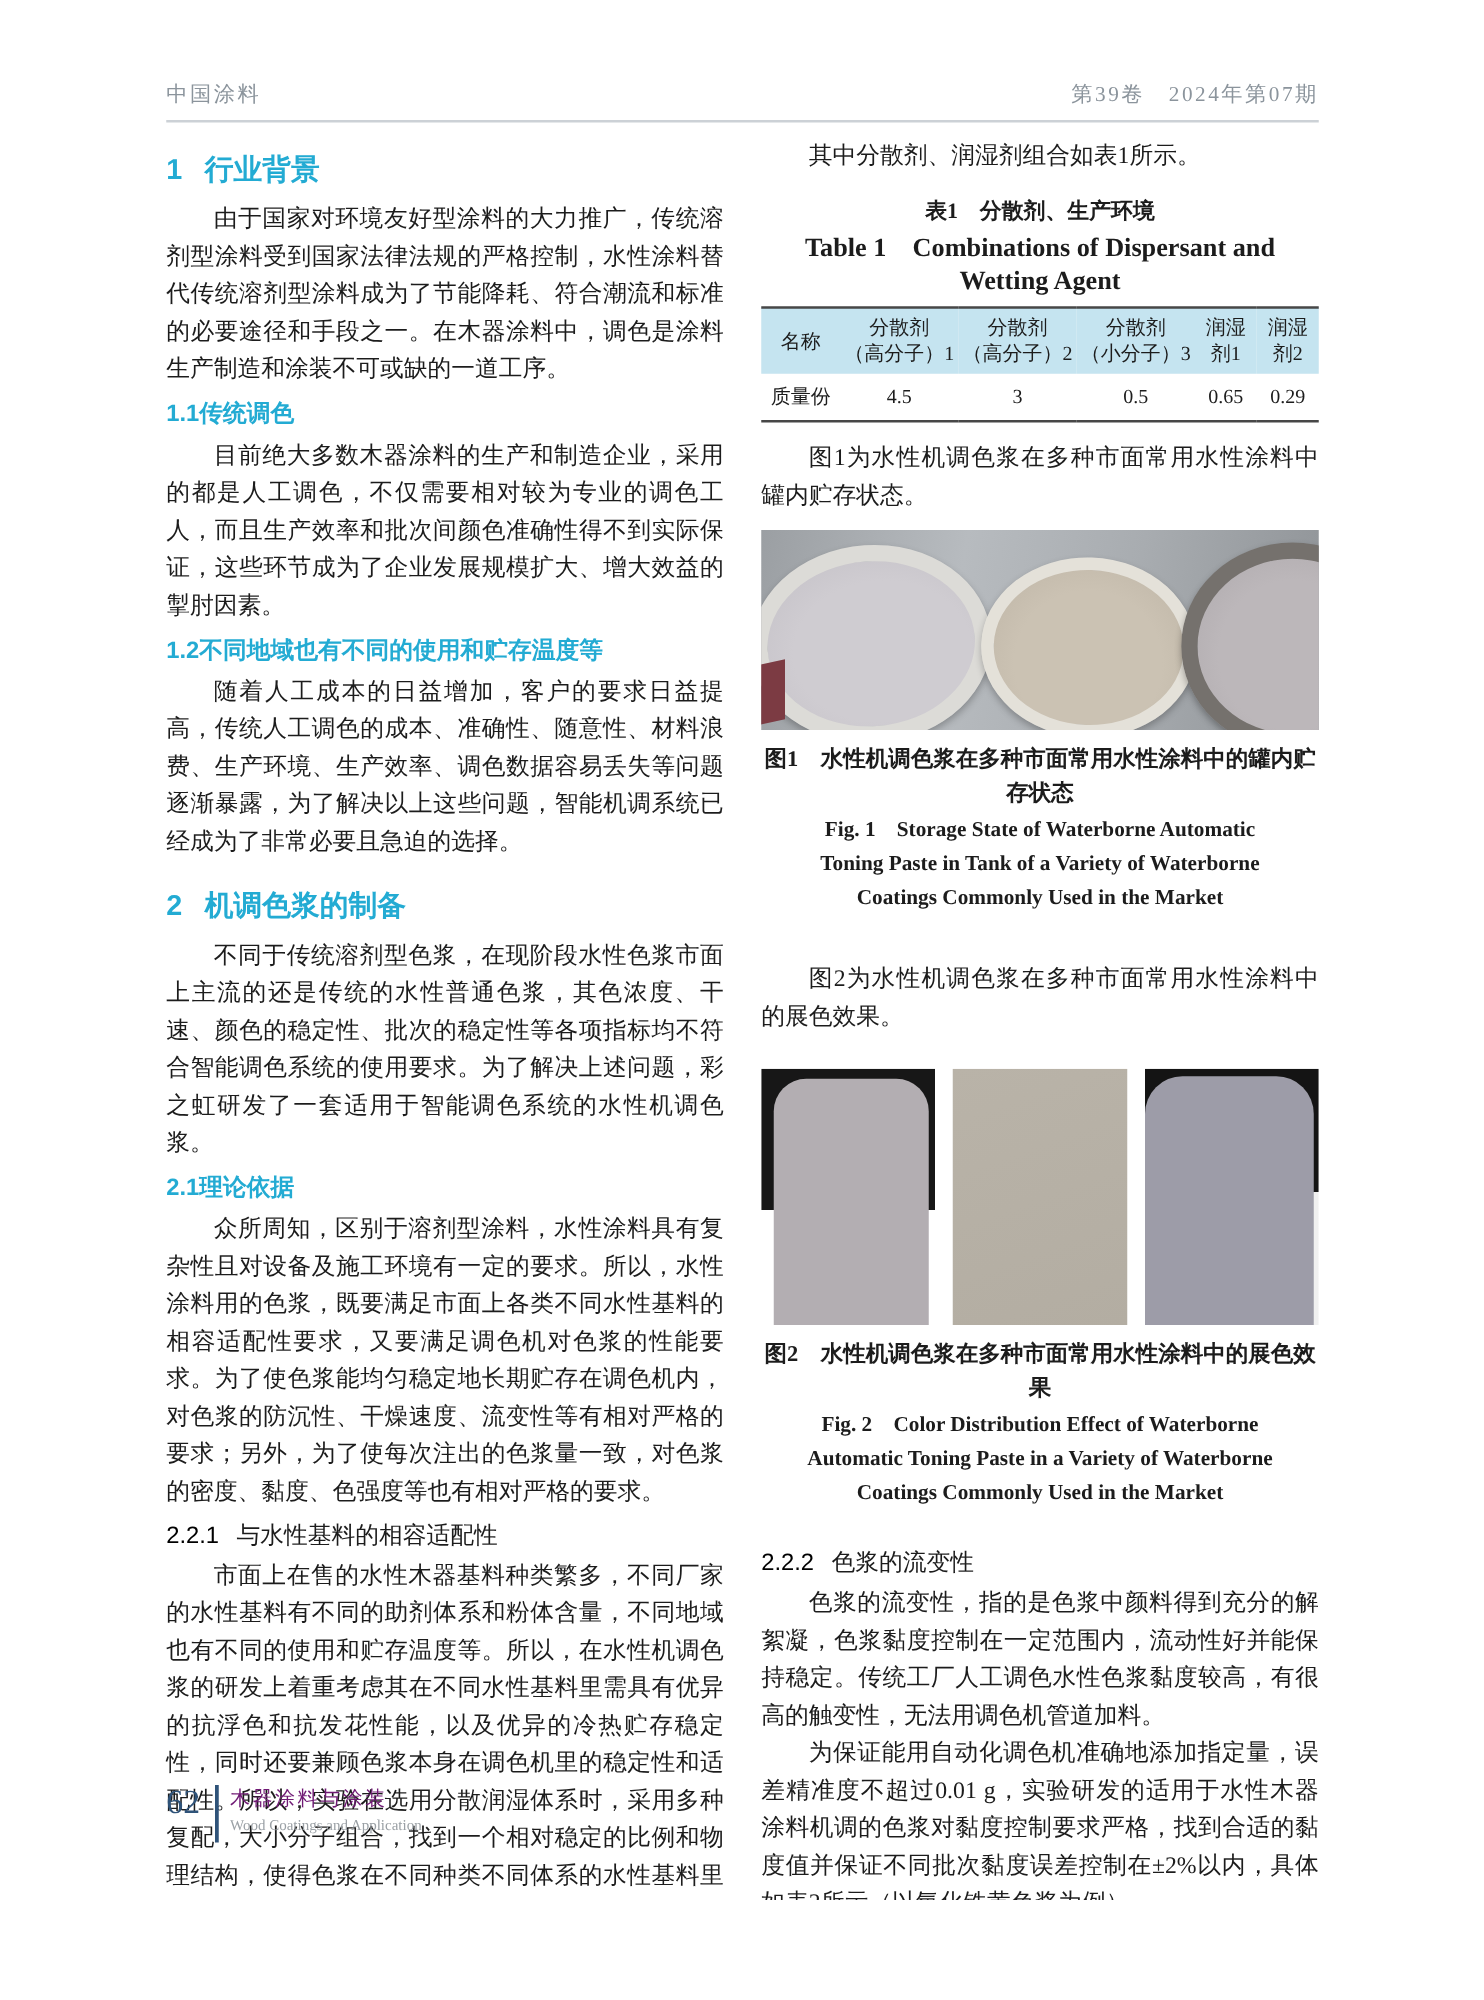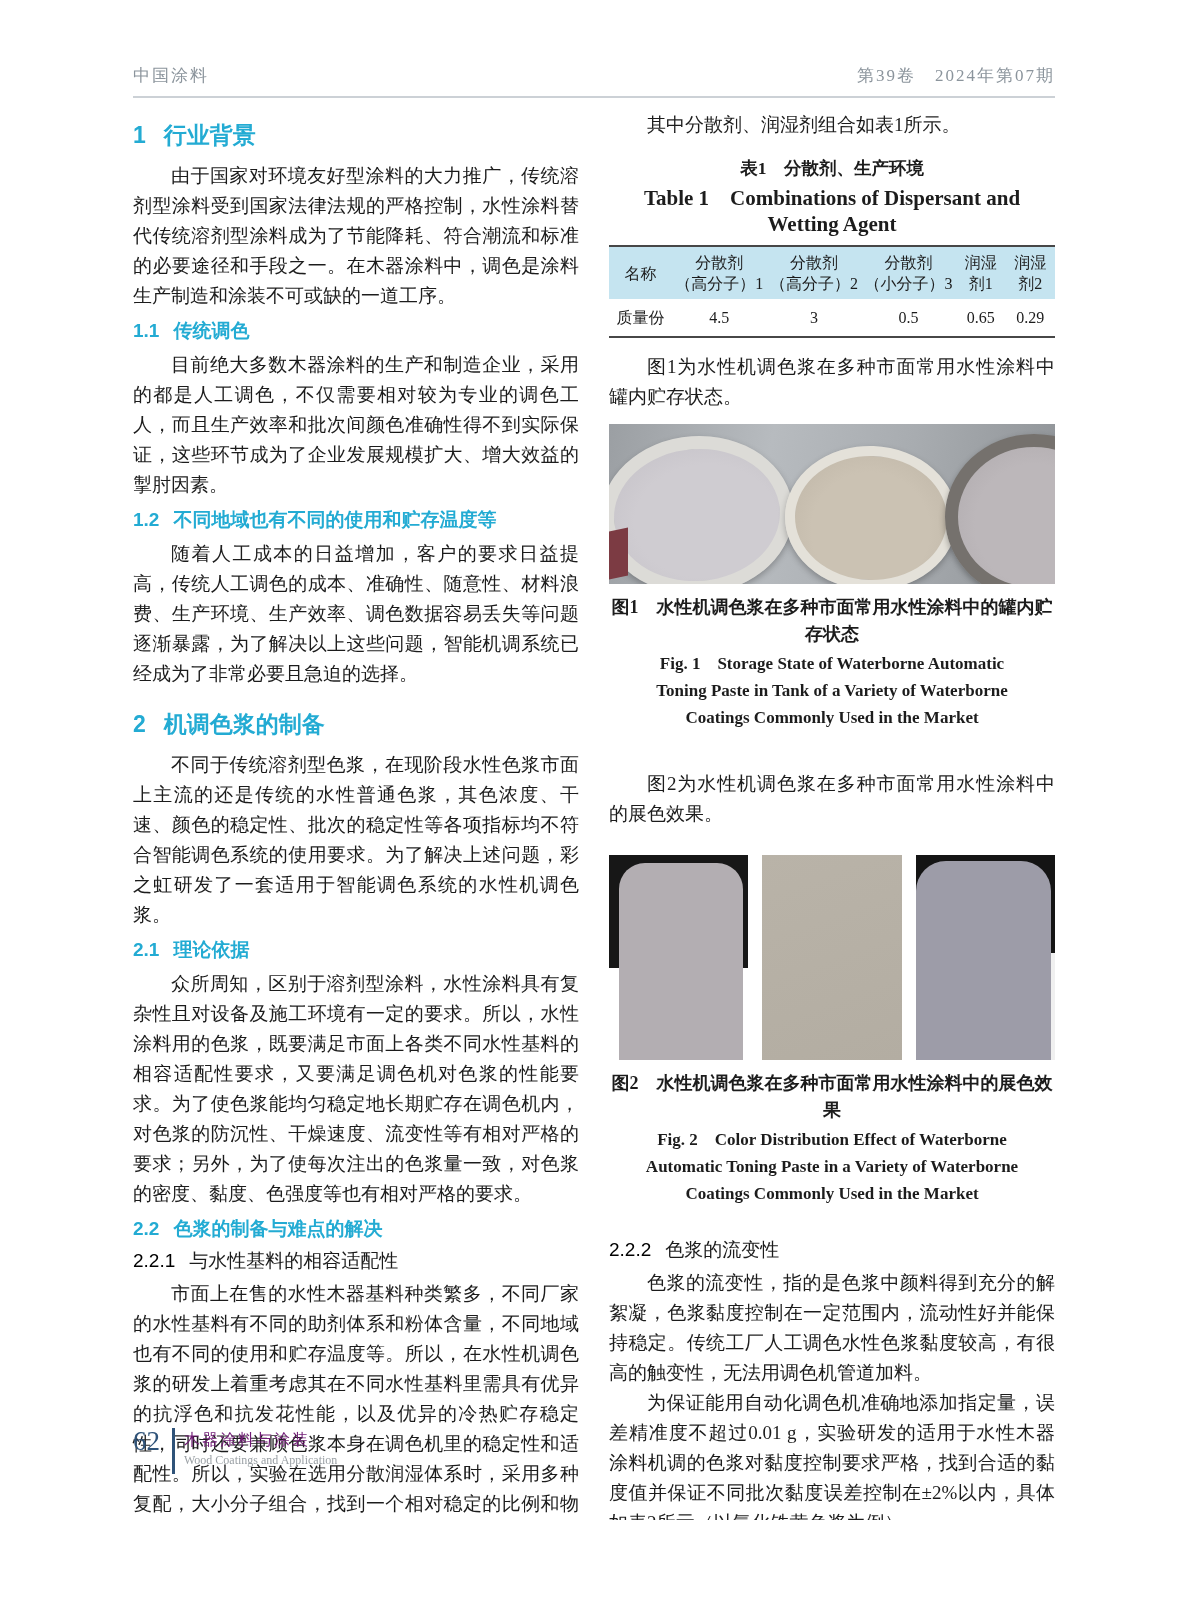--- a/index.html
+++ b/index.html
@@ -12,21 +12,21 @@
         border-bottom:2px solid #ccd1d6;padding-bottom:9px;}
   
   .columns{display:flex;gap:30px;margin-top:12px;}
   .col{width:446px;}
   
   .h-sec{display:flex;align-items:baseline;font-family:"Liberation Sans","DejaVu Sans",sans-serif;
         font-weight:bold;font-size:23px;color:#23abd3;margin:10px 0 10px;}
   .h-sec .num{margin-right:18px;}
   .h-sub{display:flex;align-items:baseline;font-family:"Liberation Sans","DejaVu Sans",sans-serif;
         font-weight:bold;font-size:19px;color:#23abd3;margin:7px 0 6px;}
-  .h-sub .num{margin-right:14px;}
+  .h-sub .num{margin-right:0;}
   .h-sub3{display:flex;align-items:baseline;font-size:19px;margin:6px 0 5px;}
   .h-sub3 .num{font-family:"Liberation Sans","DejaVu Sans",sans-serif;font-weight:normal;
         color:#000000;margin-right:14px;}
   .h-sub3 .ttl{color:#1c1c1c;}
   
   p.body{font-size:19px;line-height:30px;text-align:justify;text-indent:2em;margin:0;}
   
   .tbl-cap-zh{text-align:center;font-weight:bold;font-size:17.5px;margin:16px 0 4px;}
   .tbl-cap-en{text-align:center;font-weight:bold;font-size:21px;
         font-family:"Liberation Serif",serif;margin:0 0 8px;}
@@ -107,24 +107,20 @@
         <span>机调色浆的制备</span>
       </div>
       <p class="body">不同于传统溶剂型色浆，在现阶段水性色浆市面上主流的还是传统的水性普通色浆，其色浓度、干速、颜色的稳定性、批次的稳定性等各项指标均不符合智能调色系统的使用要求。为了解决上述问题，彩之虹研发了一套适用于智能调色系统的水性机调色浆。</p>
 
       <div class="h-sub">
         <span class="num">2.1</span>
         <span>理论依据</span>
       </div>
       <p class="body">众所周知，区别于溶剂型涂料，水性涂料具有复杂性且对设备及施工环境有一定的要求。所以，水性涂料用的色浆，既要满足市面上各类不同水性基料的相容适配性要求，又要满足调色机对色浆的性能要求。为了使色浆能均匀稳定地长期贮存在调色机内，对色浆的防沉性、干燥速度、流变性等有相对严格的要求；另外，为了使每次注出的色浆量一致，对色浆的密度、黏度、色强度等也有相对严格的要求。</p>
 
-      <div class="h-sub">
-        <span class="num">2.2</span>
-        <span>色浆的制备与难点的解决</span>
-      </div>
 
       <div class="h-sub3">
         <span class="num">2.2.1</span>
         <span class="ttl">与水性基料的相容适配性</span>
       </div>
       <p class="body">市面上在售的水性木器基料种类繁多，不同厂家的水性基料有不同的助剂体系和粉体含量，不同地域也有不同的使用和贮存温度等。所以，在水性机调色浆的研发上着重考虑其在不同水性基料里需具有优异的抗浮色和抗发花性能，以及优异的冷热贮存稳定性，同时还要兼顾色浆本身在调色机里的稳定性和适配性。所以，实验在选用分散润湿体系时，采用多种复配，大小分子组合，找到一个相对稳定的比例和物理结构，使得色浆在不同种类不同体系的水性基料里保证充分的展色性的同时又具有优异的稳定性。</p>
 
     </div>
 
     <div class="col">

